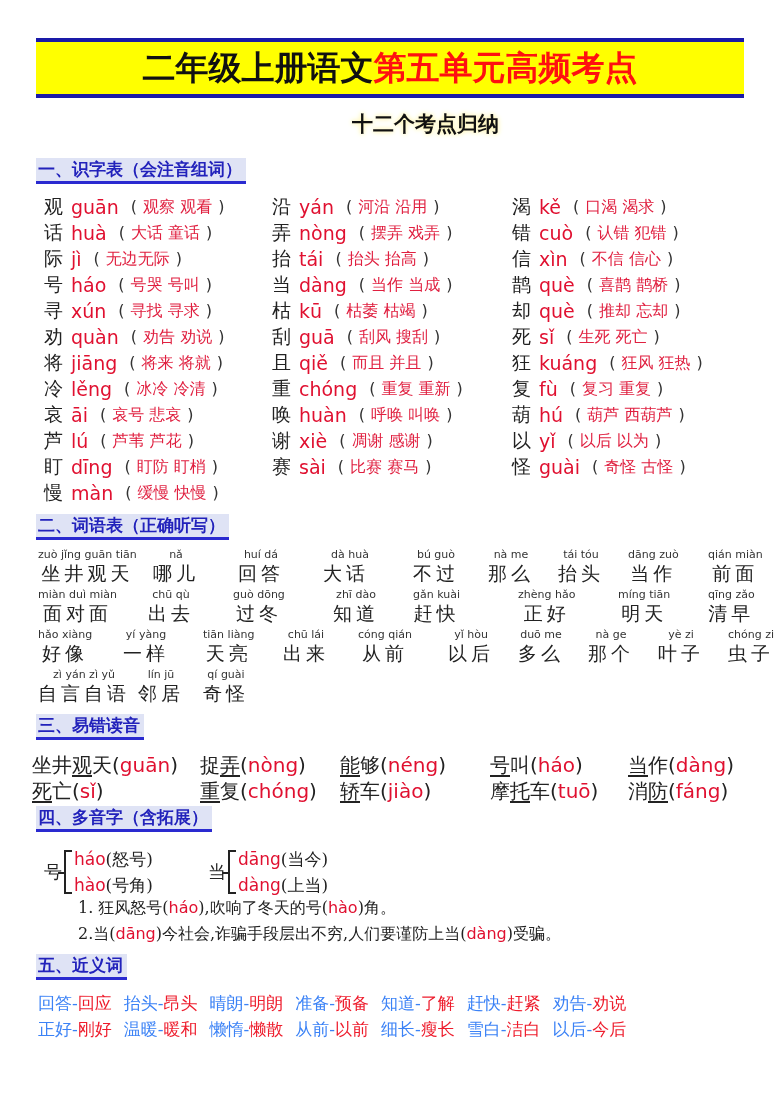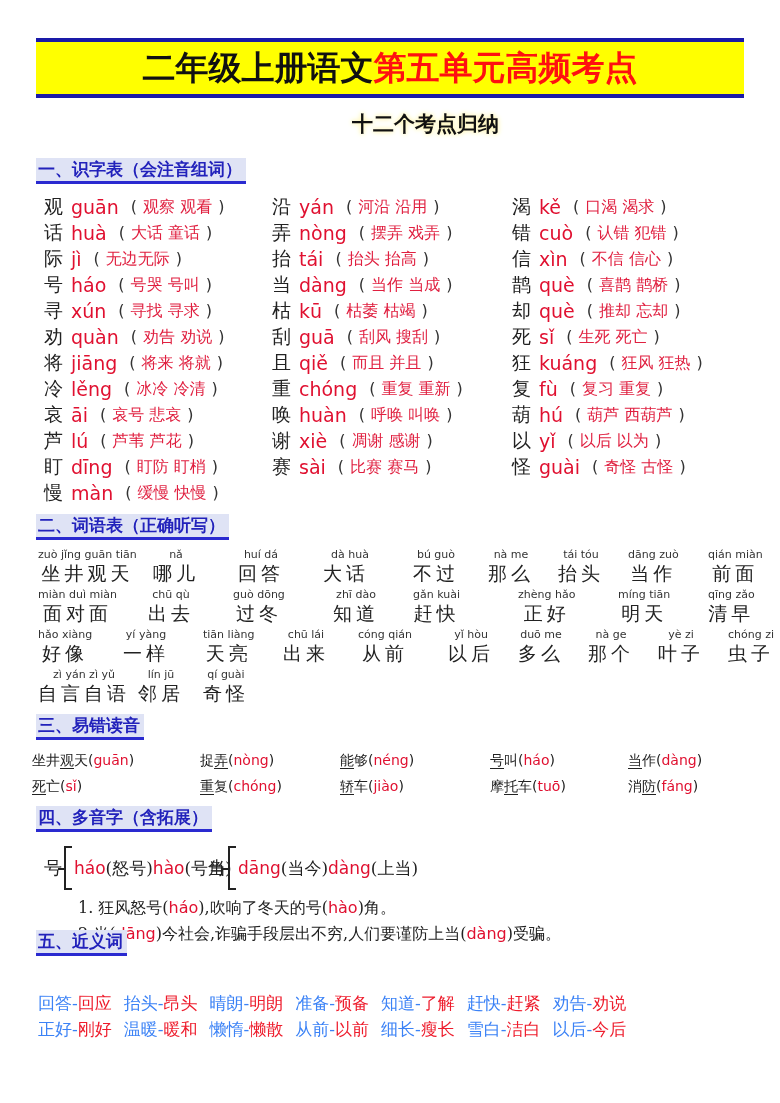--- a/index.html
+++ b/index.html
@@ -41,31 +41,31 @@
   .ex .p { color: #333; margin: 0 6px; }
 
   .vocab { position: absolute; left: 38px; width: 740px; }
   .vrow { position: relative; height: 40px; }
   .vitem { position: absolute; top: 0; text-align: center; white-space: nowrap; }
   .vitem .vp { font-size: 11px; color: #333; display: block; line-height: 14px; font-family: "DejaVu Sans", sans-serif; }
   .vitem .vw { font-size: 19px; color: #222; display: block; line-height: 22px; letter-spacing: 4px; font-family: "DejaVu Serif", serif; }
 
   .err { position: absolute; left: 32px; top: 752px; width: 740px; }
   .err-row { position: relative; height: 26px; }
-  .err-item { position: absolute; white-space: nowrap; font-size: 14px; color: #222; font-family: "DejaVu Serif", serif; }
+  .err-item { position: absolute; white-space: nowrap; font-size: 20px; color: #222; font-family: "DejaVu Serif", serif; }
   .err-item u { text-decoration: underline; text-underline-offset: 3px; }
   .err-item .pyr { color: #e01030; font-family: "DejaVu Sans", sans-serif; }
   .err-item .paren { color: #222; font-family: "DejaVu Sans", sans-serif; }
 
   .poly { position: absolute; left: 44px; top: 846px; }
   .poly-group { position: absolute; top: 0; display: flex; align-items: center; }
   .poly-char { font-size: 18px; color: #222; margin-right: 2px; font-family: "DejaVu Serif", serif; }
   .brace { width: 8px; height: 44px; border: 2px solid #222; border-right: none; margin-right: 2px; position: relative; }
   .brace::before { content: ""; position: absolute; left: -8px; top: 20px; width: 6px; border-top: 2px solid #222; }
-  .poly-lines { display: flex; flex-direction: row; }
+  .poly-lines { display: flex; flex-direction: column; }
   .poly-line { font-size: 17px; height: 26px; line-height: 26px; white-space: nowrap; color: #222; font-family: "DejaVu Serif", serif; }
   .poly-line .pyr { color: #e01030; font-family: "DejaVu Sans", sans-serif; }
   .sent { position: absolute; left: 78px; font-size: 16px; color: #222; white-space: nowrap; font-family: "DejaVu Serif", serif; }
   .sent .pyr { color: #e01030; font-family: "DejaVu Sans", sans-serif; }
 
   .syn { position: absolute; left: 38px; top: 990px; width: 740px; }
   .syn-row { display: flex; height: 26px; align-items: center; }
   .syn-item { font-size: 17px; white-space: nowrap; margin-right: 12px; font-family: "DejaVu Serif", serif; }
   .syn-item .a { color: #3b82f6; }
   .syn-item .b { color: #ee1c2c; }
@@ -444,21 +444,21 @@
         <div class="poly-line"><span class="pyr">dāng</span><span>(当今)</span></div>
         <div class="poly-line"><span class="pyr">dàng</span><span>(上当)</span></div>
       </div>
     </div>
   </div>
 <div id="sents">
     <div class="sent" style="top: 898px;"><span>1.  狂风怒号(</span><span class="pyr">háo</span><span>),吹响了冬天的号(</span><span class="pyr">hào</span><span>)角。</span></div>
     <div class="sent" style="top: 924px;"><span>2.当(</span><span class="pyr">dāng</span><span>)今社会,诈骗手段层出不穷,人们要谨防上当(</span><span class="pyr">dàng</span><span>)受骗。</span></div>
   </div>
 
-<div class="section-head" style="top:930px;">五、近义词</div>
+<div class="section-head" style="top:954px;">五、近义词</div>
 <div class="syn" id="syn">
     <div class="syn-row">
       <span class="syn-item"><span class="a">回答-</span><span class="b">回应</span></span>
       <span class="syn-item"><span class="a">抬头-</span><span class="b">昂头</span></span>
       <span class="syn-item"><span class="a">晴朗-</span><span class="b">明朗</span></span>
       <span class="syn-item"><span class="a">准备-</span><span class="b">预备</span></span>
       <span class="syn-item"><span class="a">知道-</span><span class="b">了解</span></span>
       <span class="syn-item"><span class="a">赶快-</span><span class="b">赶紧</span></span>
       <span class="syn-item"><span class="a">劝告-</span><span class="b">劝说</span></span>
     </div>

